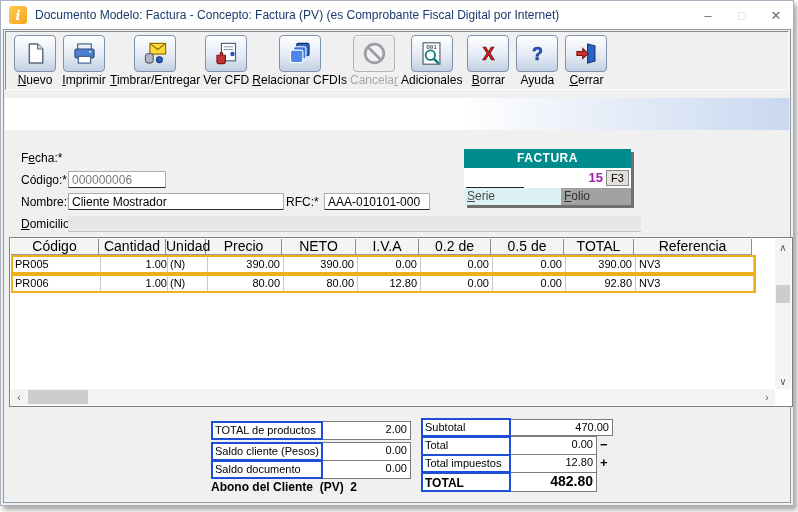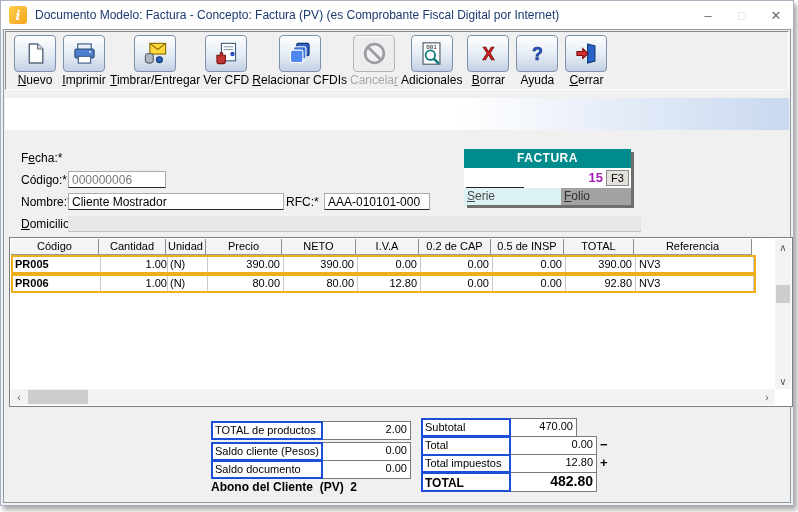--- a/index.html
+++ b/index.html
@@ -61,25 +61,25 @@
   .factura .serie-line { position:absolute; left:2px; bottom:0; width:58px; border-bottom:1px solid #222; }
   .factura .frow3 { display:flex; height:17px; font-size:12px; }
   .factura .serie { width:97px; background:#DBF1F4; color:#4A4A4A; padding:1px 0 0 3px; }
   .factura .folio { flex:1; background:#A2A2A2; color:#303030; padding:1px 0 0 3px; }
 
   
   .grid-panel { position:absolute; left:5px; top:207px; width:784px; height:170px;
                 background:#fff; border:1px solid #808080; }
   .cols { display:grid; grid-template-columns:88px 67px 40px 76px 74px 63px 72px 73px 70px 118px; }
   .ghead { position:absolute; left:1px; top:1px; height:16px; background:#F4F4F4;
-           border-bottom:1px solid #9A9A9A; font-size:11px; }
+           border-bottom:1px solid #9A9A9A; font-size:14px; }
   .ghead > div { border-right:1px solid #8E8E8E; text-align:center; line-height:15px; color:#000; }
   .grow { position:absolute; left:1px; height:19px; border:2px solid #EFAF1D; background:#fff; font-size:11px; }
   .grow > div { border-right:1px solid #C9C9C9; line-height:14px; white-space:nowrap; overflow:hidden; }
-  .grow > div:nth-child(1) { text-align:left; padding-left:2px;font-weight:bold; }
+  .grow > div:nth-child(1) { text-align:left; padding-left:2px; }
   .grow > div:nth-child(2) { text-align:right; padding-right:0; }
   .grow > div:nth-child(3) { text-align:left; padding-left:2px; }
   .grow > div:nth-child(4),.grow > div:nth-child(5),.grow > div:nth-child(6),
   .grow > div:nth-child(7),.grow > div:nth-child(8),.grow > div:nth-child(9) { text-align:right; padding-right:3px; }
   .grow > div:nth-child(10) { text-align:left; padding-left:3px; }
 
   .vscroll { position:absolute; right:1px; top:1px; bottom:17px; width:16px; background:#F3F3F3; }
   .hscroll { position:absolute; left:1px; right:17px; bottom:1px; height:16px; background:#F3F3F3; }
   .sbtn { position:absolute; width:16px; height:16px; color:#5A5A5A; font-size:10px;
           display:flex; align-items:center; justify-content:center; }
@@ -313,21 +313,21 @@
     <div class="sumrow" style="left:207px;top:412px;width:200px;">
       <div class="scell-l" style="width:112px;">Saldo cliente (Pesos)</div>
       <div class="scell-v" style="flex:1;">0.00</div>
     </div>
     <div class="sumrow" style="left:207px;top:430px;width:200px;">
       <div class="scell-l" style="width:112px;">Saldo documento</div>
       <div class="scell-v" style="flex:1;">0.00</div>
     </div>
     <div class="abono">Abono del Cliente  (PV)  2</div>
 
-    <div class="sumrow" style="left:417px;top:388px;width:156px;">
+    <div class="sumrow" style="left:417px;top:388px;width:192px;align-items:center;">
       <div class="scell-l" style="width:90px;">Subtotal</div>
       <div class="scell-v" style="flex:1;">470.00</div>
     </div>
     <div class="sumrow" style="left:417px;top:406px;width:176px;">
       <div class="scell-l" style="width:90px;">Total descuentos</div>
       <div class="scell-v" style="flex:1;">0.00</div>
     </div>
     <div class="sign" style="top:407px;">−</div>
     <div class="sumrow" style="left:417px;top:424px;width:176px;">
       <div class="scell-l" style="width:90px;">Total impuestos</div>

